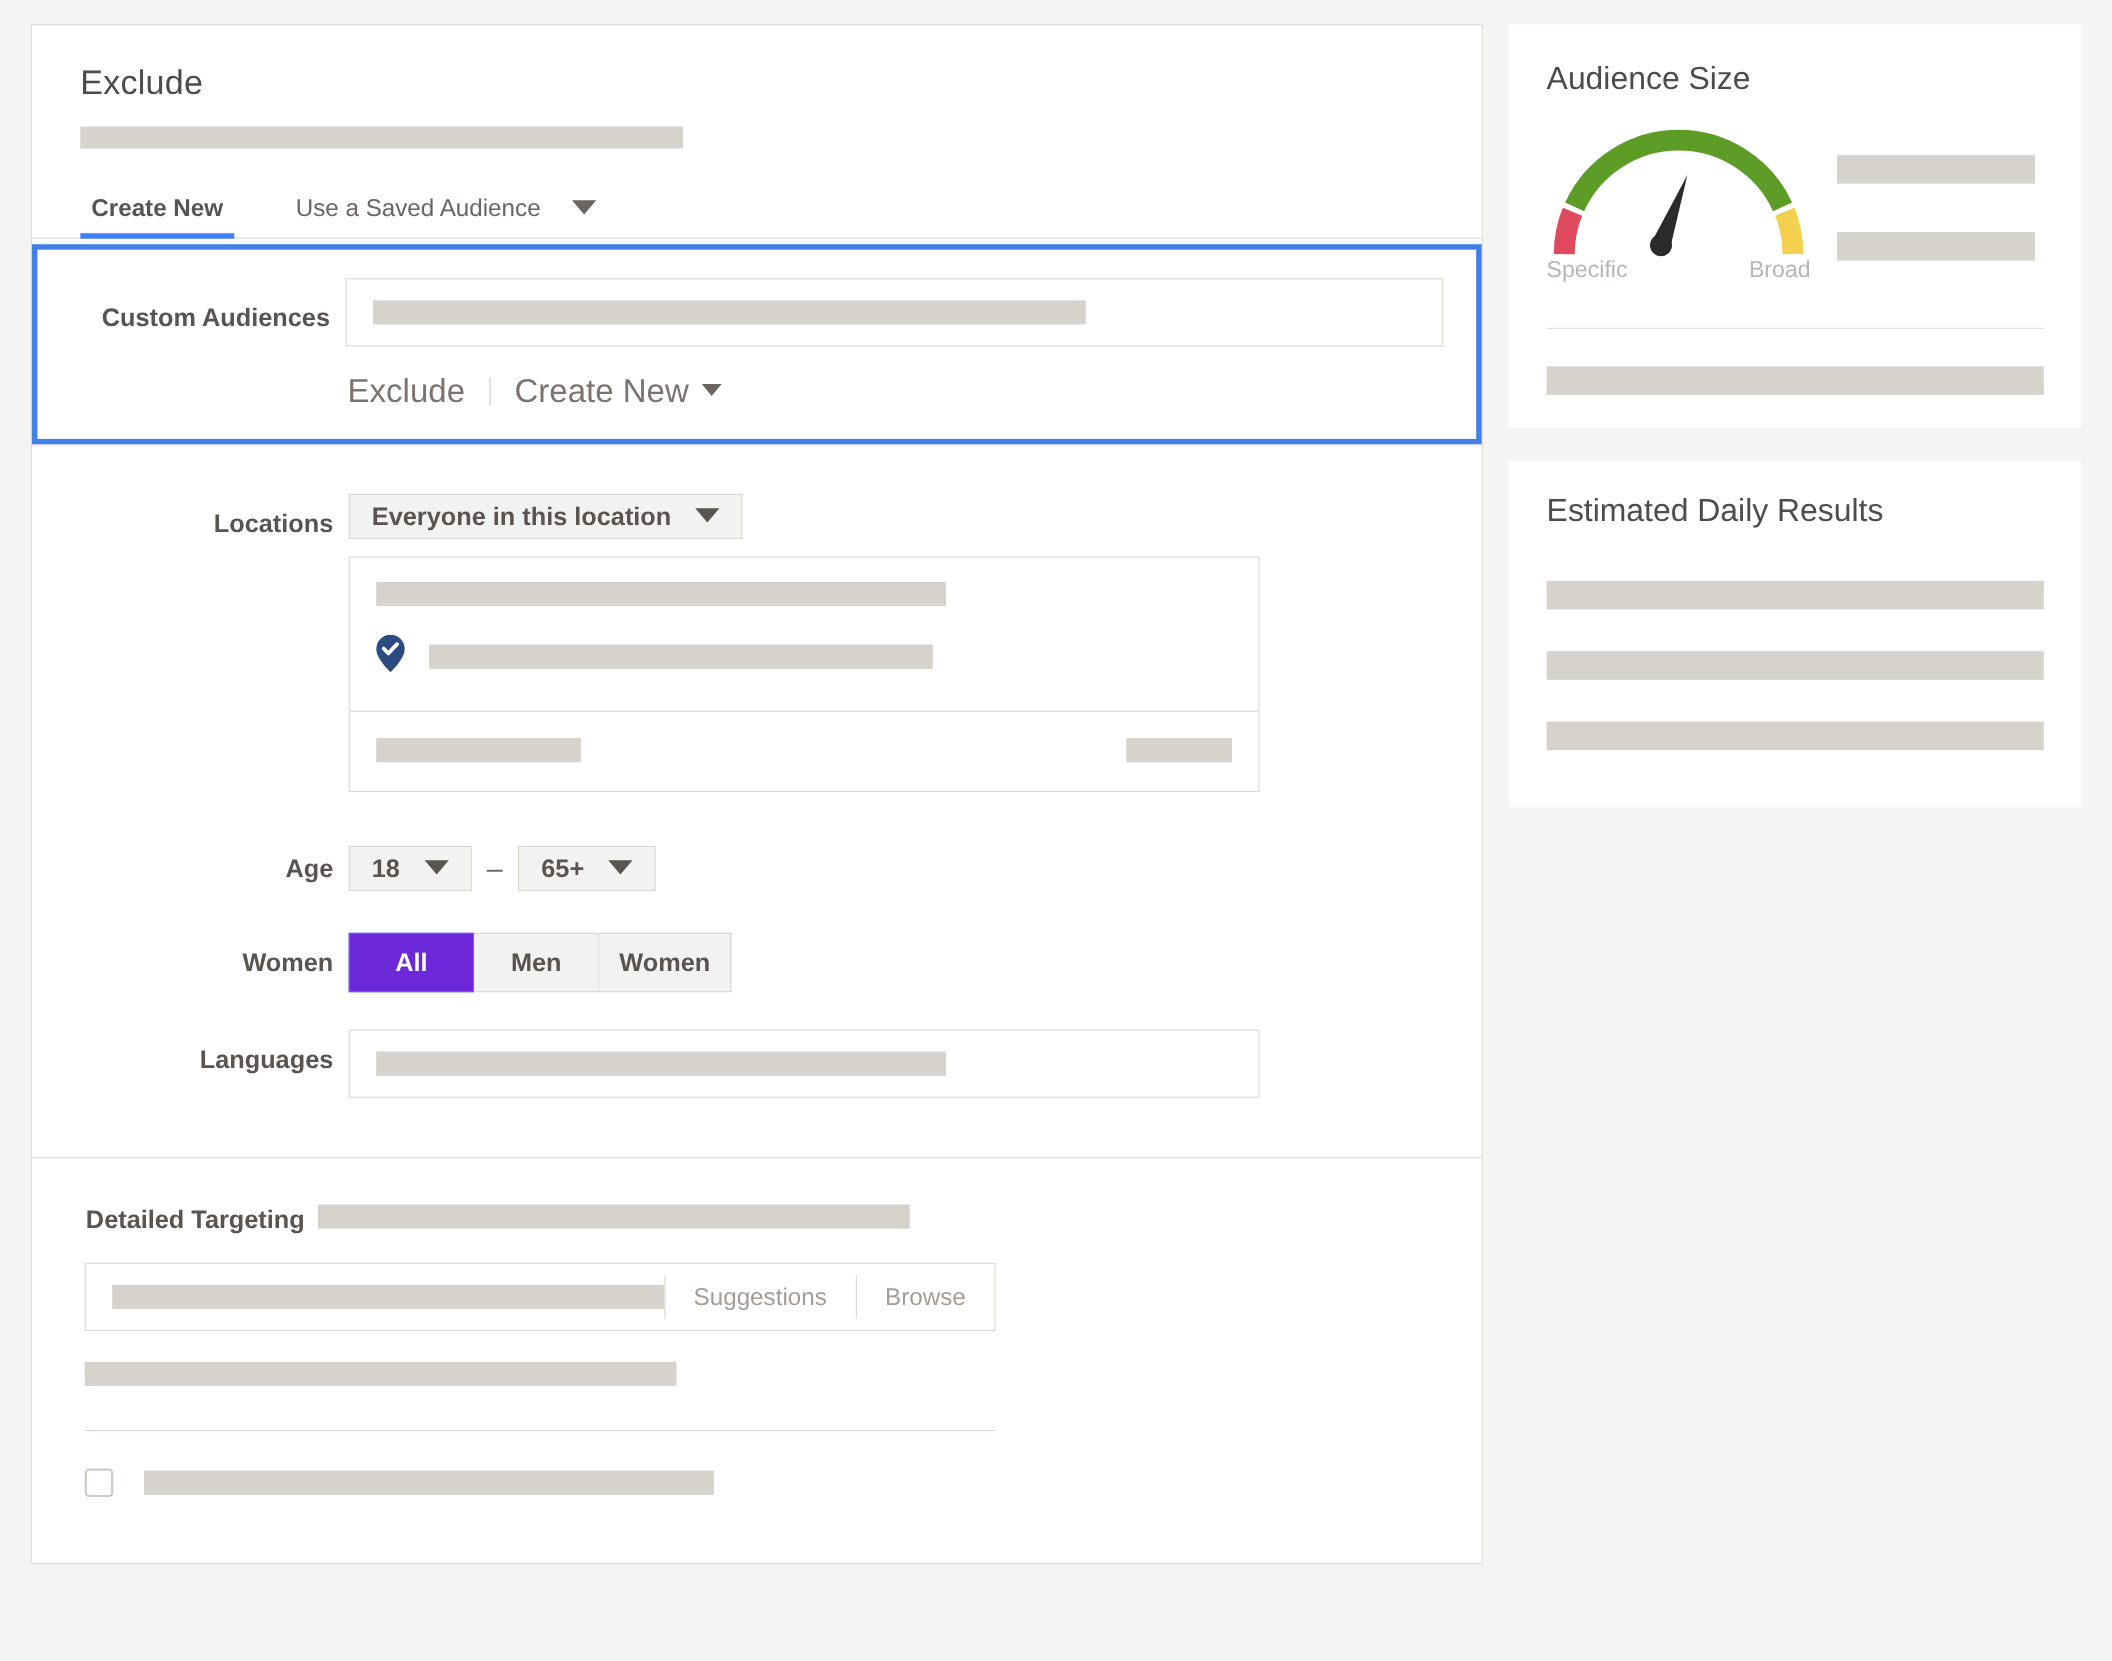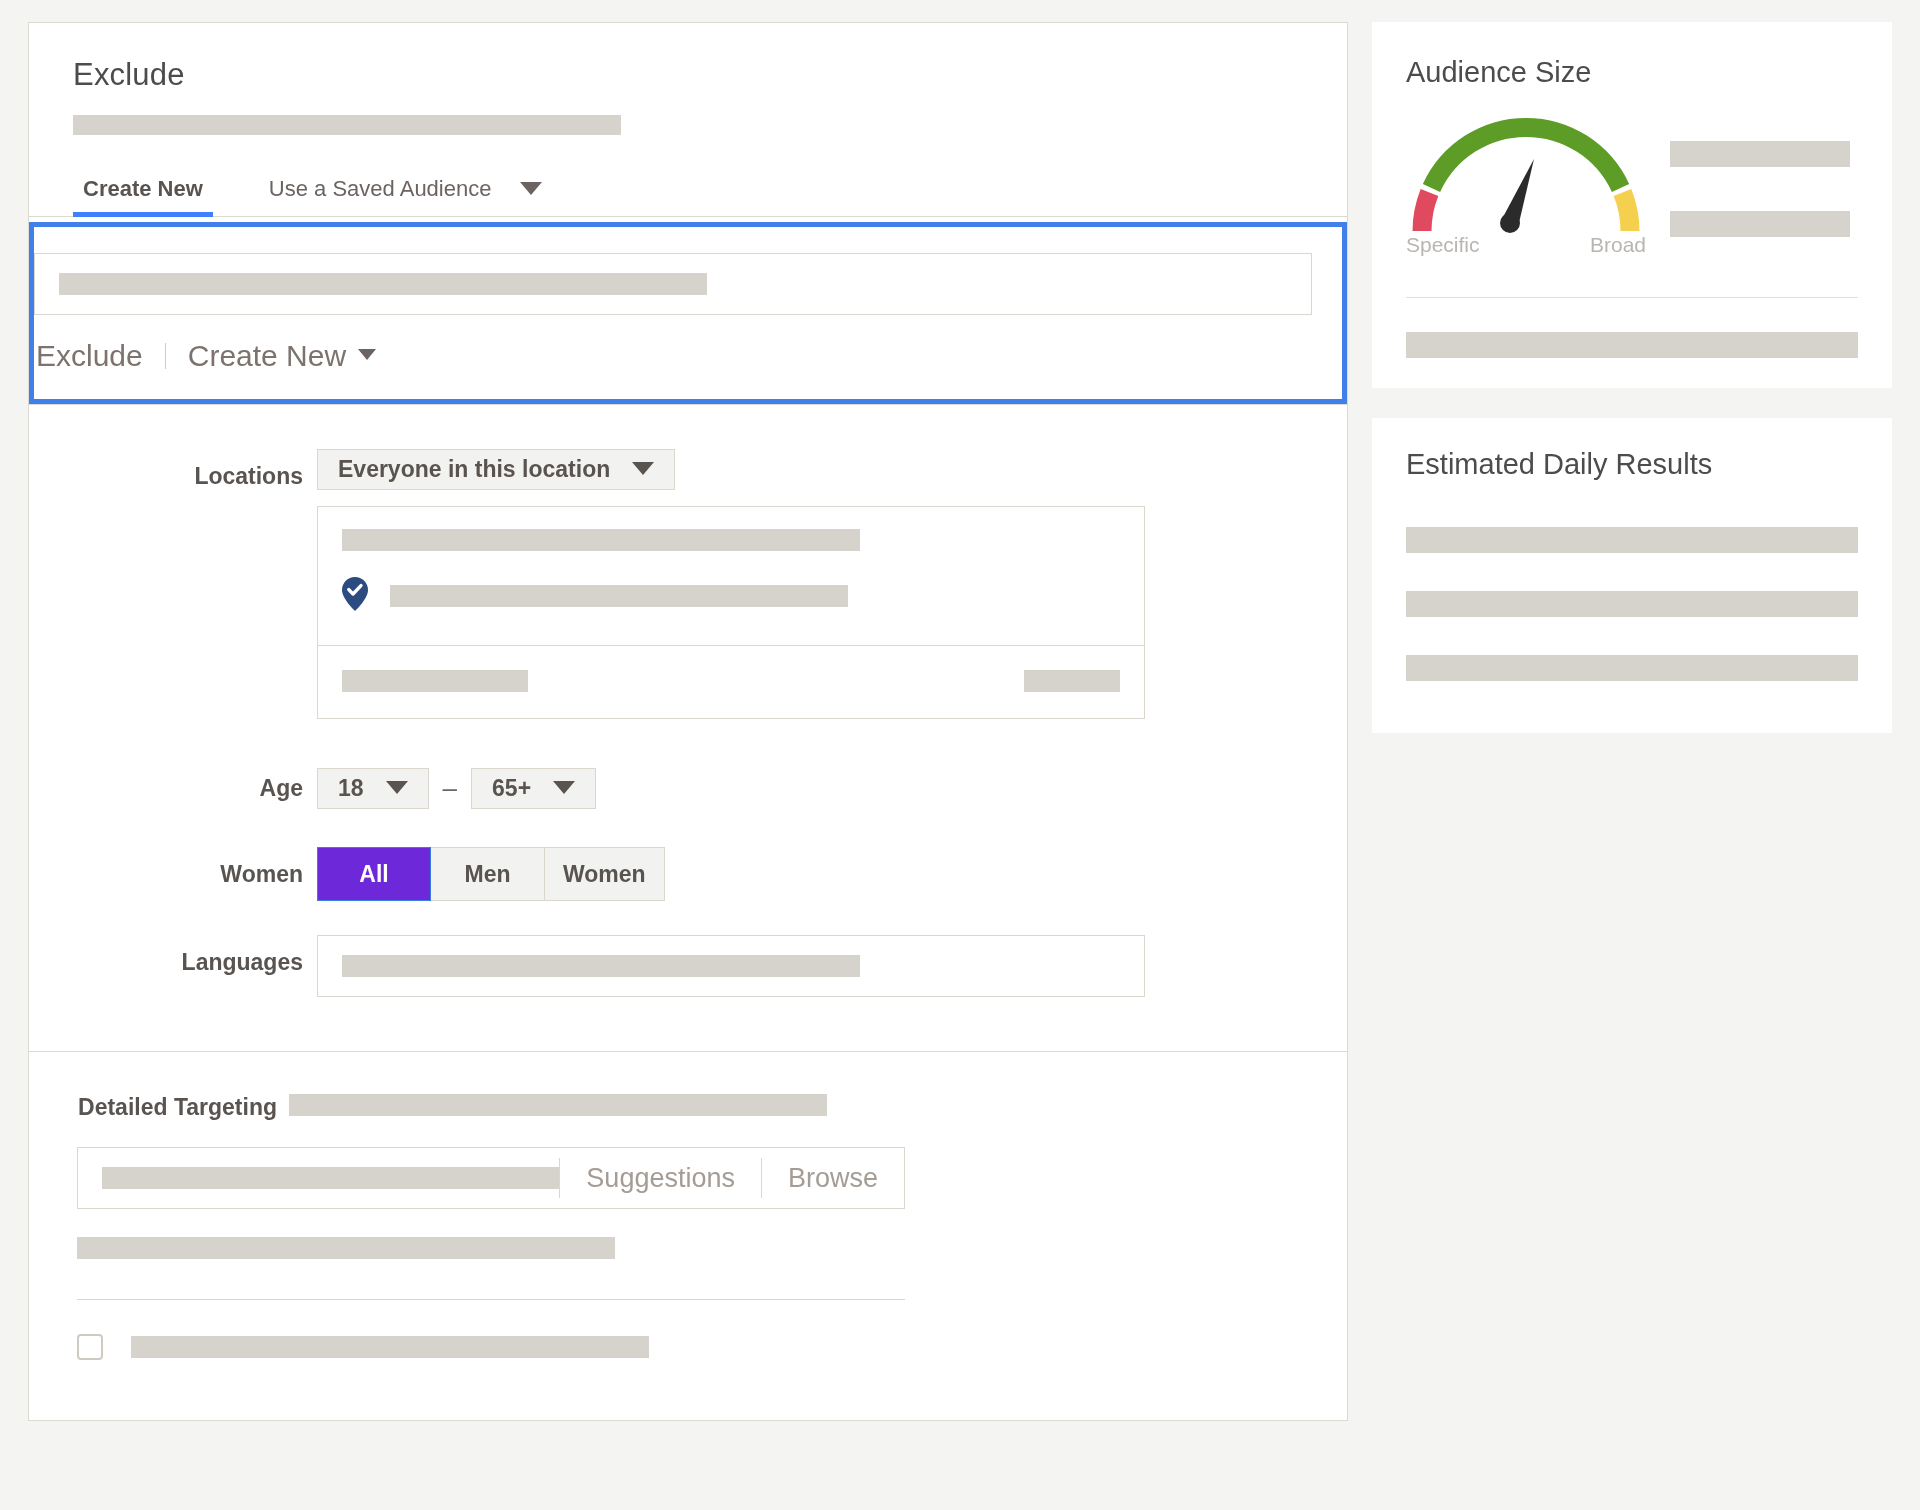--- a/index.html
+++ b/index.html
@@ -256,21 +256,21 @@
     border: 1px solid #dbd7cf;
     height: 62px;
     display: flex;
     align-items: center;
     margin-top: 26px;
     width: 828px;
     margin-left: 48px;
   }
   #dt-search-bar { width: 518px; height: 22px; margin-left: 24px; }
   .dt-action {
-    font-size: 27px;
+    font-size: 22px;
     color: #a49c95;
     padding: 0 26px;
     cursor: pointer;
     border-left: 1px solid #dbd7cf;
     line-height: 40px;
     height: 40px;
     display: flex;
     align-items: center;
   }
   #dt-suggestions { margin-left: auto; }
@@ -363,20 +363,21 @@
     <div class="tab active" id="tab-create-new">
       <span>Create New</span>
     </div>
     <div class="tab" id="tab-saved-audience">
       <span>Use a Saved Audience</span>
       <span class="caret"></span>
     </div>
   </div>
 
   <div id="custom-audiences-section">
+    <div id="custom-audiences-label">Custom Audiences</div>
     <div id="custom-audiences-right">
       <div class="field-box">
         <span id="custom-audiences-input-bar" class="bar"></span>
       </div>
       <div id="custom-audiences-links">
         <span class="link-text">Exclude</span>
         <span class="link-divider"></span>
         <span class="link-text">Create New</span>
         <span class="caret small"></span>
       </div>

